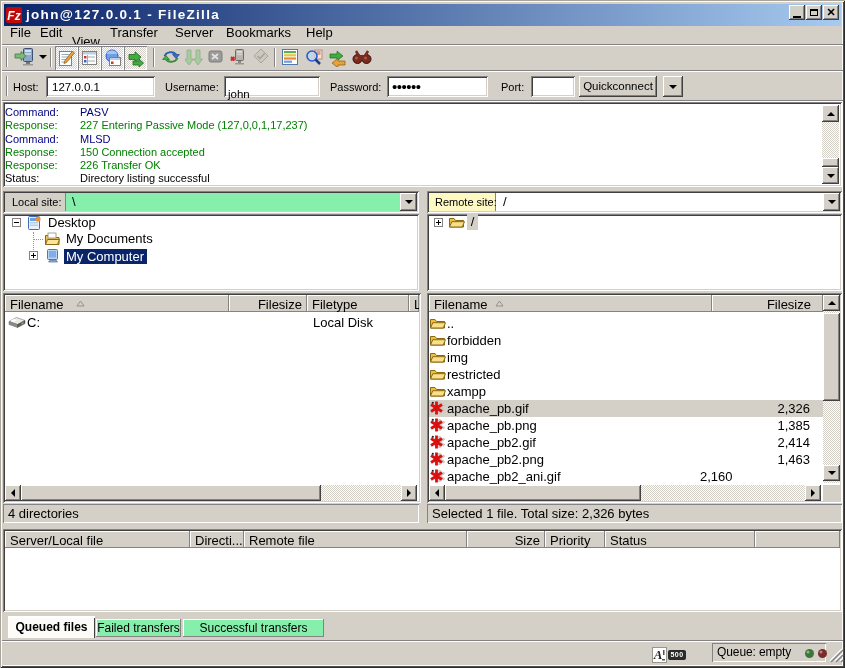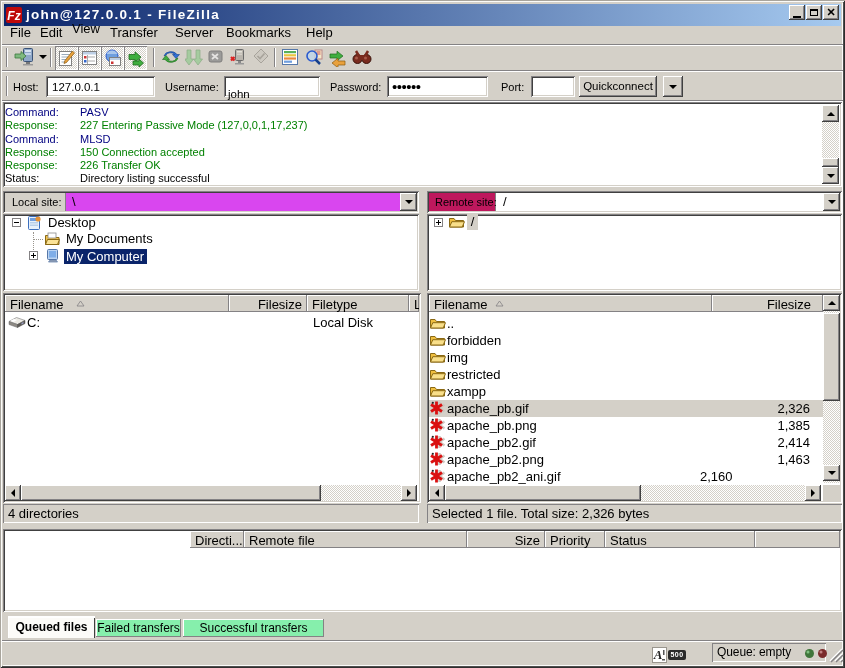--- a/index.html
+++ b/index.html
@@ -37,21 +37,21 @@
       <div style="width:8px;height:2px;background:#000;margin-top:8px"></div>
     </div>
   <div class="abs raised ctr" style="left:802px;top:1px;width:16px;height:15px">
       <div style="width:8px;height:7px;border:1px solid #000;border-top:2px solid #000"></div>
     </div>
   <div class="abs raised ctr" style="left:819px;top:1px;width:16px;height:15px;font:bold 11px 'Liberation Sans'">✕</div>
 </div>
 
 <div class="abs" style="top:25px;left:10px">File</div>
 <div class="abs" style="top:25px;left:40px">Edit</div>
-<div class="abs" style="top:21px;left:72px">View</div>
+<div class="abs" style="top:34px;left:72px">View</div>
 <div class="abs" style="top:25px;left:110px">Transfer</div>
 <div class="abs" style="top:25px;left:175px">Server</div>
 <div class="abs" style="top:25px;left:226px">Bookmarks</div>
 <div class="abs" style="top:25px;left:306px">Help</div>
 <div class="abs" style="left:2px;top:44px;width:841px;height:2px;border-top:1px solid #848284;border-bottom:1px solid #fff"></div>
 
 <div class="vsep" style="left:6px;top:48px;height:19px"></div>
 <svg class="abs" style="left:14px;top:47px" width="22" height="20">
  <rect x="9.5" y="1.5" width="9" height="13" rx="1" fill="#8FA8C8" stroke="#3A5276"></rect>
  <rect x="11" y="3" width="6" height="2" fill="#D7E2F0"></rect>
@@ -176,29 +176,29 @@
 </div>
 <div class="abs raised ctr" style="left:822px;top:105px;width:17px;height:17px">
     <div class="arrow-up"></div>
   </div>
 <div class="abs track" style="left:822px;top:122px;width:17px;height:45px"></div>
 <div class="abs raised" style="left:822px;top:158px;width:17px;height:9px"></div>
 <div class="abs raised ctr" style="left:822px;top:167px;width:17px;height:17px">
     <div class="arrow-dn"></div>
   </div>
 
-<div class="abs sunk2" style="left:3px;top:191px;width:416px;height:22px;background:#d946ef">
+<div class="abs sunk2" style="left:3px;top:191px;width:416px;height:22px;background:#86efac">
   <div class="abs" style="left:2px;top:2px;width:61px;height:18px;background:#D4D0C8;border-right:1px solid #848284;line-height:18px;padding-left:7px;font-size:11px;white-space:nowrap">Local site:</div>
   <div class="abs" style="left:69px;top:3px">\</div>
   <div class="abs raised ctr" style="left:397px;top:2px;width:17px;height:18px">
       <div class="arrow-dn"></div>
     </div>
 </div>
 <div class="abs sunk2" style="left:427px;top:191px;width:415px;height:22px;background:#fff">
-  <div class="abs" style="left:2px;top:2px;width:67px;height:18px;background:#be185d;border-right:1px solid #848284;line-height:18px;padding-left:6px;font-size:11px;white-space:nowrap">Remote site:</div>
+  <div class="abs" style="left:2px;top:2px;width:67px;height:18px;background:#fef9c3;border-right:1px solid #848284;line-height:18px;padding-left:6px;font-size:11px;white-space:nowrap">Remote site:</div>
   <div class="abs" style="left:76px;top:3px">/</div>
   <div class="abs raised ctr" style="left:396px;top:2px;width:17px;height:18px">
       <div class="arrow-dn"></div>
     </div>
 </div>
 
 <div class="abs sunk2 white" style="left:3px;top:214px;width:416px;height:77px"></div>
 <div class="abs dotv" style="left:33px;top:232px;height:24px"></div>
 <div class="abs doth" style="left:34px;top:239px;width:9px"></div>
 <div class="abs pm" style="left:12px;top:218px">
@@ -408,20 +408,21 @@
 <div class="abs raised" style="left:445px;top:485px;width:196px;height:16px"></div>
 <div class="abs raised ctr" style="left:805px;top:485px;width:16px;height:16px">
     <div class="arrow-rt"></div>
   </div>
 <div class="abs" style="left:823px;top:485px;width:17px;height:16px;background:#D4D0C8"></div>
 
 <div class="abs sunk1" style="left:427px;top:504px;width:415px;height:19px;line-height:19px;padding-left:5px">Selected 1 file. Total size: 2,326 bytes</div>
 
 <div class="abs sunk2 white" style="left:3px;top:529px;width:839px;height:83px"></div>
 <div class="abs" style="left:5px;top:531px;width:835px;height:17px">
+  <div class="hdrcell" style="left:0;width:185px">Server/Local file</div>
   <div class="hdrcell" style="left:185px;width:54px">Directi...</div>
   <div class="hdrcell" style="left:239px;width:223px">Remote file</div>
   <div class="hdrcell" style="left:462px;width:78px;text-align:right;padding-right:5px;padding-left:0">Size</div>
   <div class="hdrcell" style="left:540px;width:60px">Priority</div>
   <div class="hdrcell" style="left:600px;width:150px">Status</div>
   <div class="hdrcell" style="left:750px;width:85px"></div>
 </div>
 
 <div class="abs" style="left:8px;top:616px;width:87px;height:22px;background:#FCFBF8;box-shadow:inset 1px 1px 0 #fff,inset -1px 0 0 #404040;border-top:1px solid #fff;text-align:center;font-weight:bold;line-height:20px;font-size:12px;white-space:nowrap">Queued files</div>
 <div class="abs raisedsoft" style="left:96px;top:619px;width:85px;height:18px;text-align:center;line-height:18px;font-size:12px;white-space:nowrap;overflow:hidden">Failed transfers</div>

